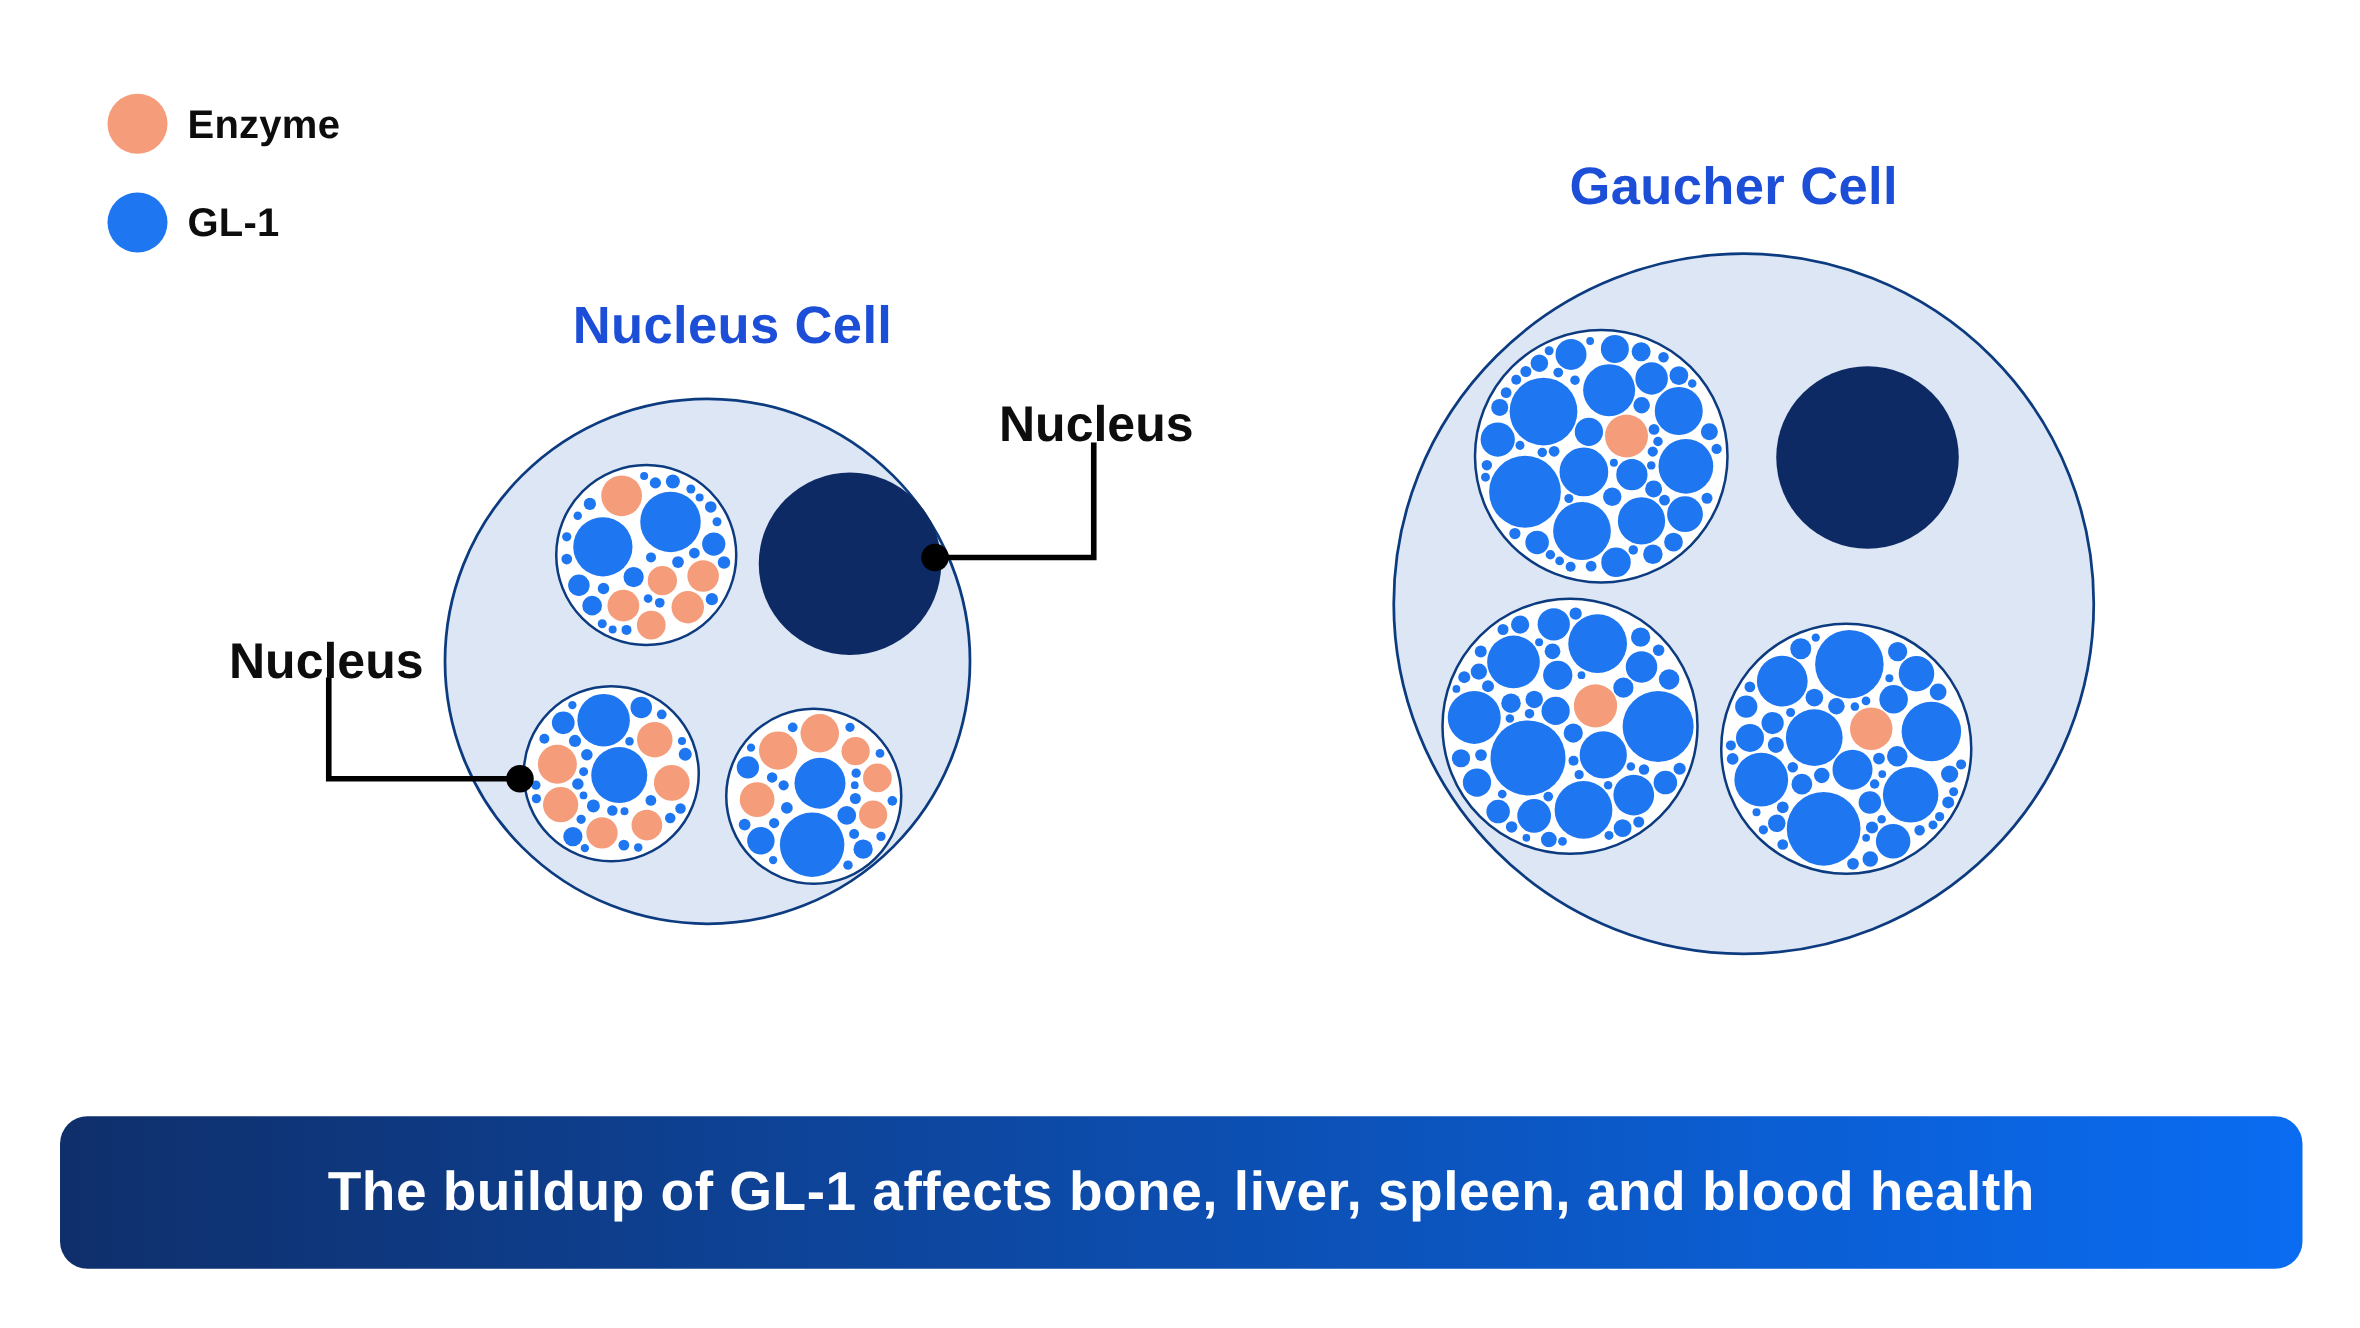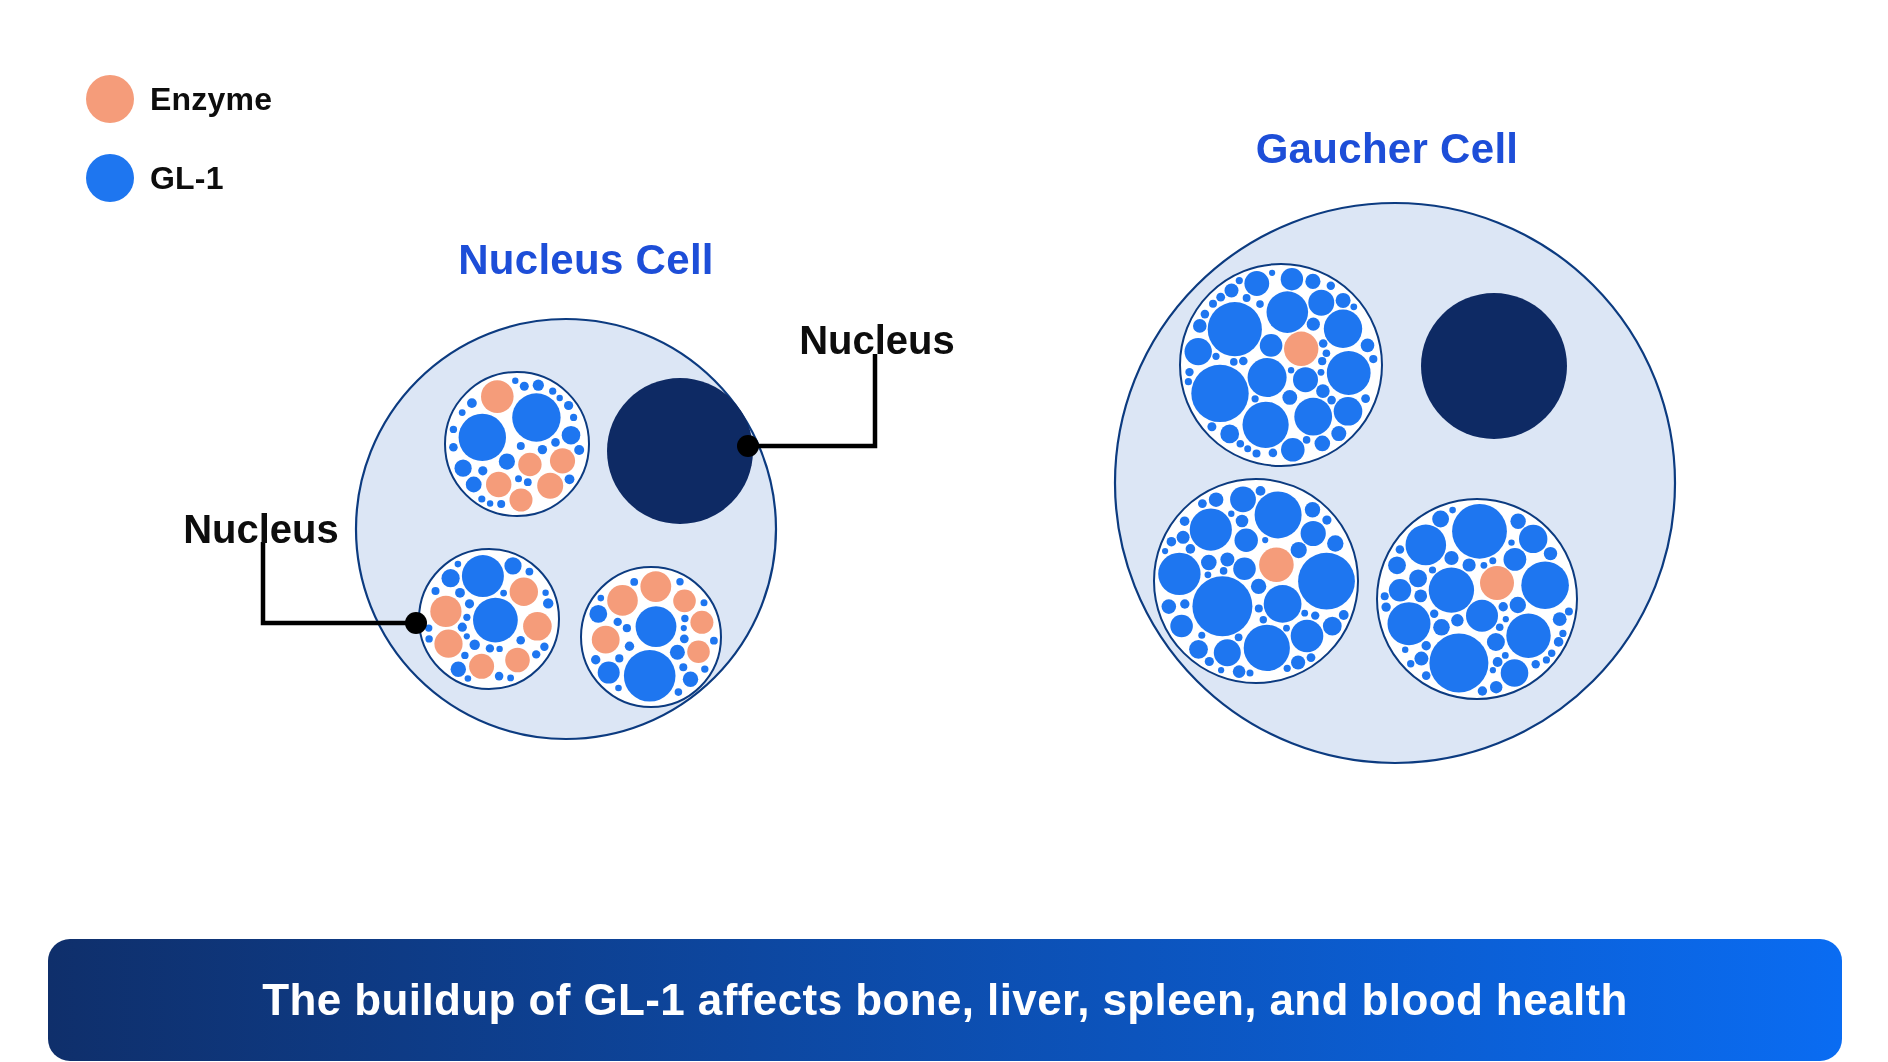--- a/index.html
+++ b/index.html
@@ -404,17 +404,17 @@
       <div class="legend-label">GL-1</div>
     </div>
   </div>
 
   <div class="cell-title" id="normal-title">Nucleus Cell</div>
   <div class="cell-title" id="gaucher-title">Gaucher Cell</div>
 
   <div class="anno-label" id="nucleus-label">Nucleus</div>
   <div class="anno-label" id="lysosome-label">Nucleus</div>
 
-  <div class="banner" id="banner" style="background: linear-gradient(90deg, rgb(15, 47, 107) 0%, rgb(10, 108, 242) 100%); margin-top: 46px;">
+  <div class="banner" id="banner" style="background: linear-gradient(90deg, rgb(15, 47, 107) 0%, rgb(10, 108, 242) 100%);">
     <div class="banner-text" style="color: rgb(255, 255, 255);">The buildup of GL-1 affects bone, liver, spleen, and blood health</div>
   </div>
 
 </div>
 
 </body></html>

